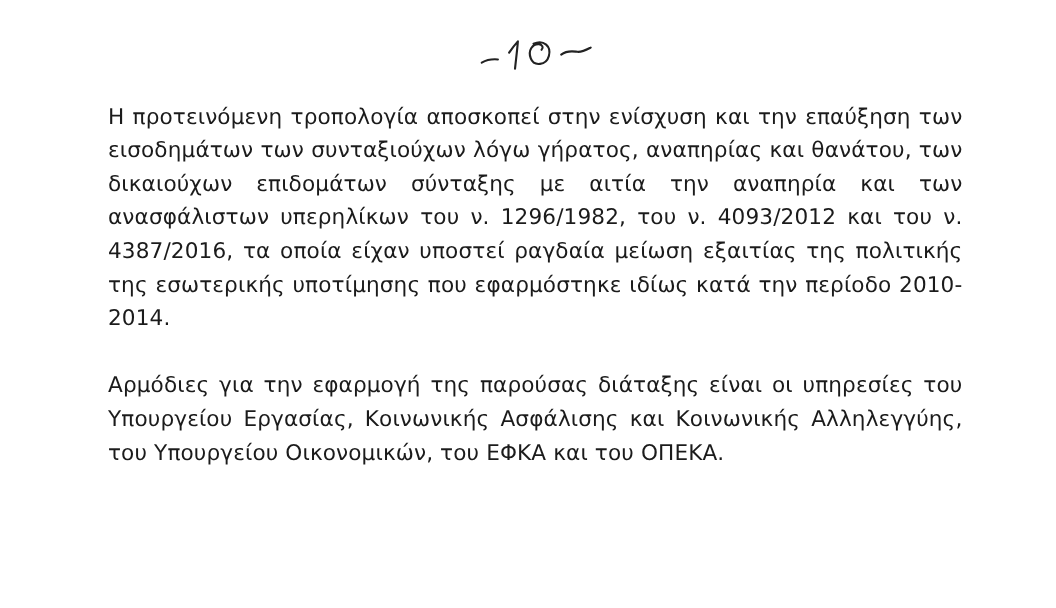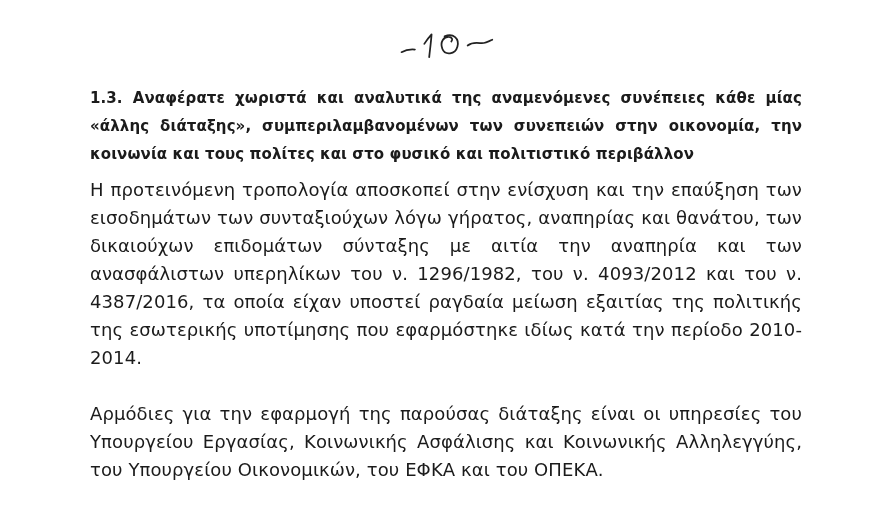--- a/index.html
+++ b/index.html
@@ -74,21 +74,20 @@
         <path d="M88 58 C 96 47 104 38 112 30 C 109 54 104 80 101 100"></path>
         <path d="M152 38 C 180 28 198 48 190 72 C 182 96 150 98 143 76 C 136 54 150 38 166 40 C 175 42 178 50 172 55"></path>
         <path d="M222 70 C 238 59 252 63 264 65 C 276 67 288 61 299 56"></path>
       </g>
     </svg>
   </div>
 
   <div class="content">
 
     <div class="section-1">
-      <p class="section-heading">1.3. Αναφέρατε χωριστά και αναλυτικά της αναμενόμενες συνέπειες κάθε μίας «άλλης διάταξης», συμπεριλαμβανομένων των συνεπειών στην οικονομία, την κοινωνία και τους πολίτες και στο φυσικό και πολιτιστικό περιβάλλον</p>
       <p class="section-body">Η προτεινόμενη τροπολογία αποσκοπεί στην ενίσχυση και την επαύξηση των εισοδημάτων των συνταξιούχων λόγω γήρατος, αναπηρίας και θανάτου, των δικαιούχων επιδομάτων σύνταξης με αιτία την αναπηρία και των ανασφάλιστων υπερηλίκων του ν. 1296/1982, του ν. 4093/2012 και του ν. 4387/2016, τα οποία είχαν υποστεί ραγδαία μείωση εξαιτίας της πολιτικής της εσωτερικής υποτίμησης που εφαρμόστηκε ιδίως κατά την περίοδο 2010-2014.</p>
     </div>
 
     <div class="spacer"></div>
 
     <div class="section-2">
       <p class="section-body">Αρμόδιες για την εφαρμογή της παρούσας διάταξης είναι οι υπηρεσίες του Υπουργείου Εργασίας, Κοινωνικής Ασφάλισης και Κοινωνικής Αλληλεγγύης, του Υπουργείου Οικονομικών, του ΕΦΚΑ και του ΟΠΕΚΑ.</p>
     </div>
 
   </div>

